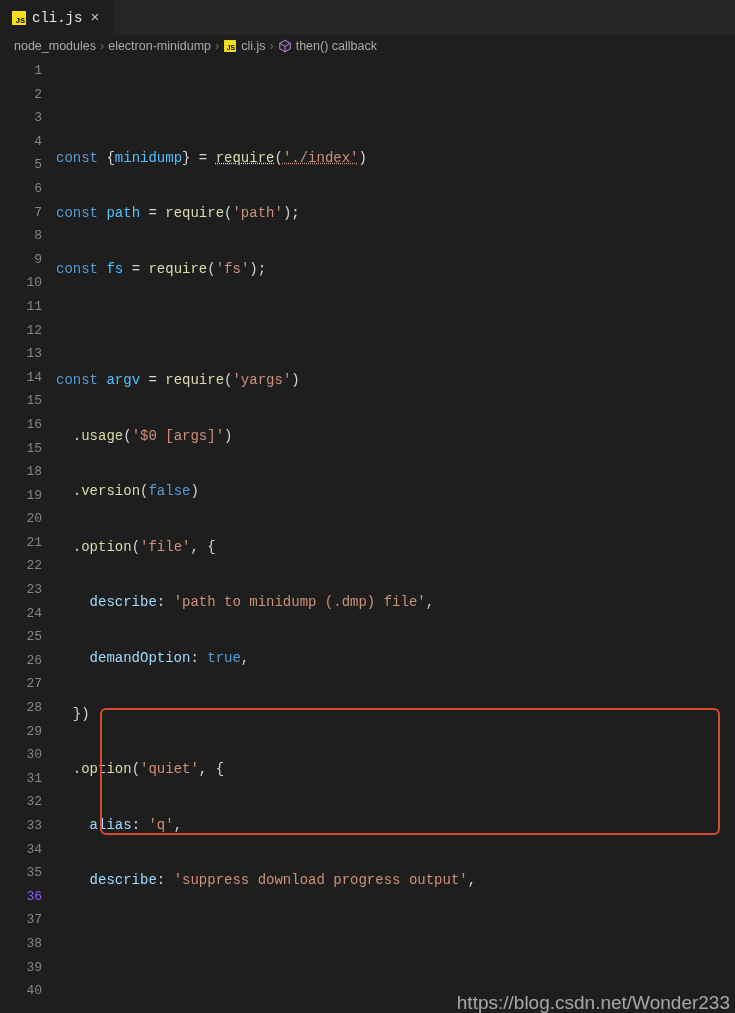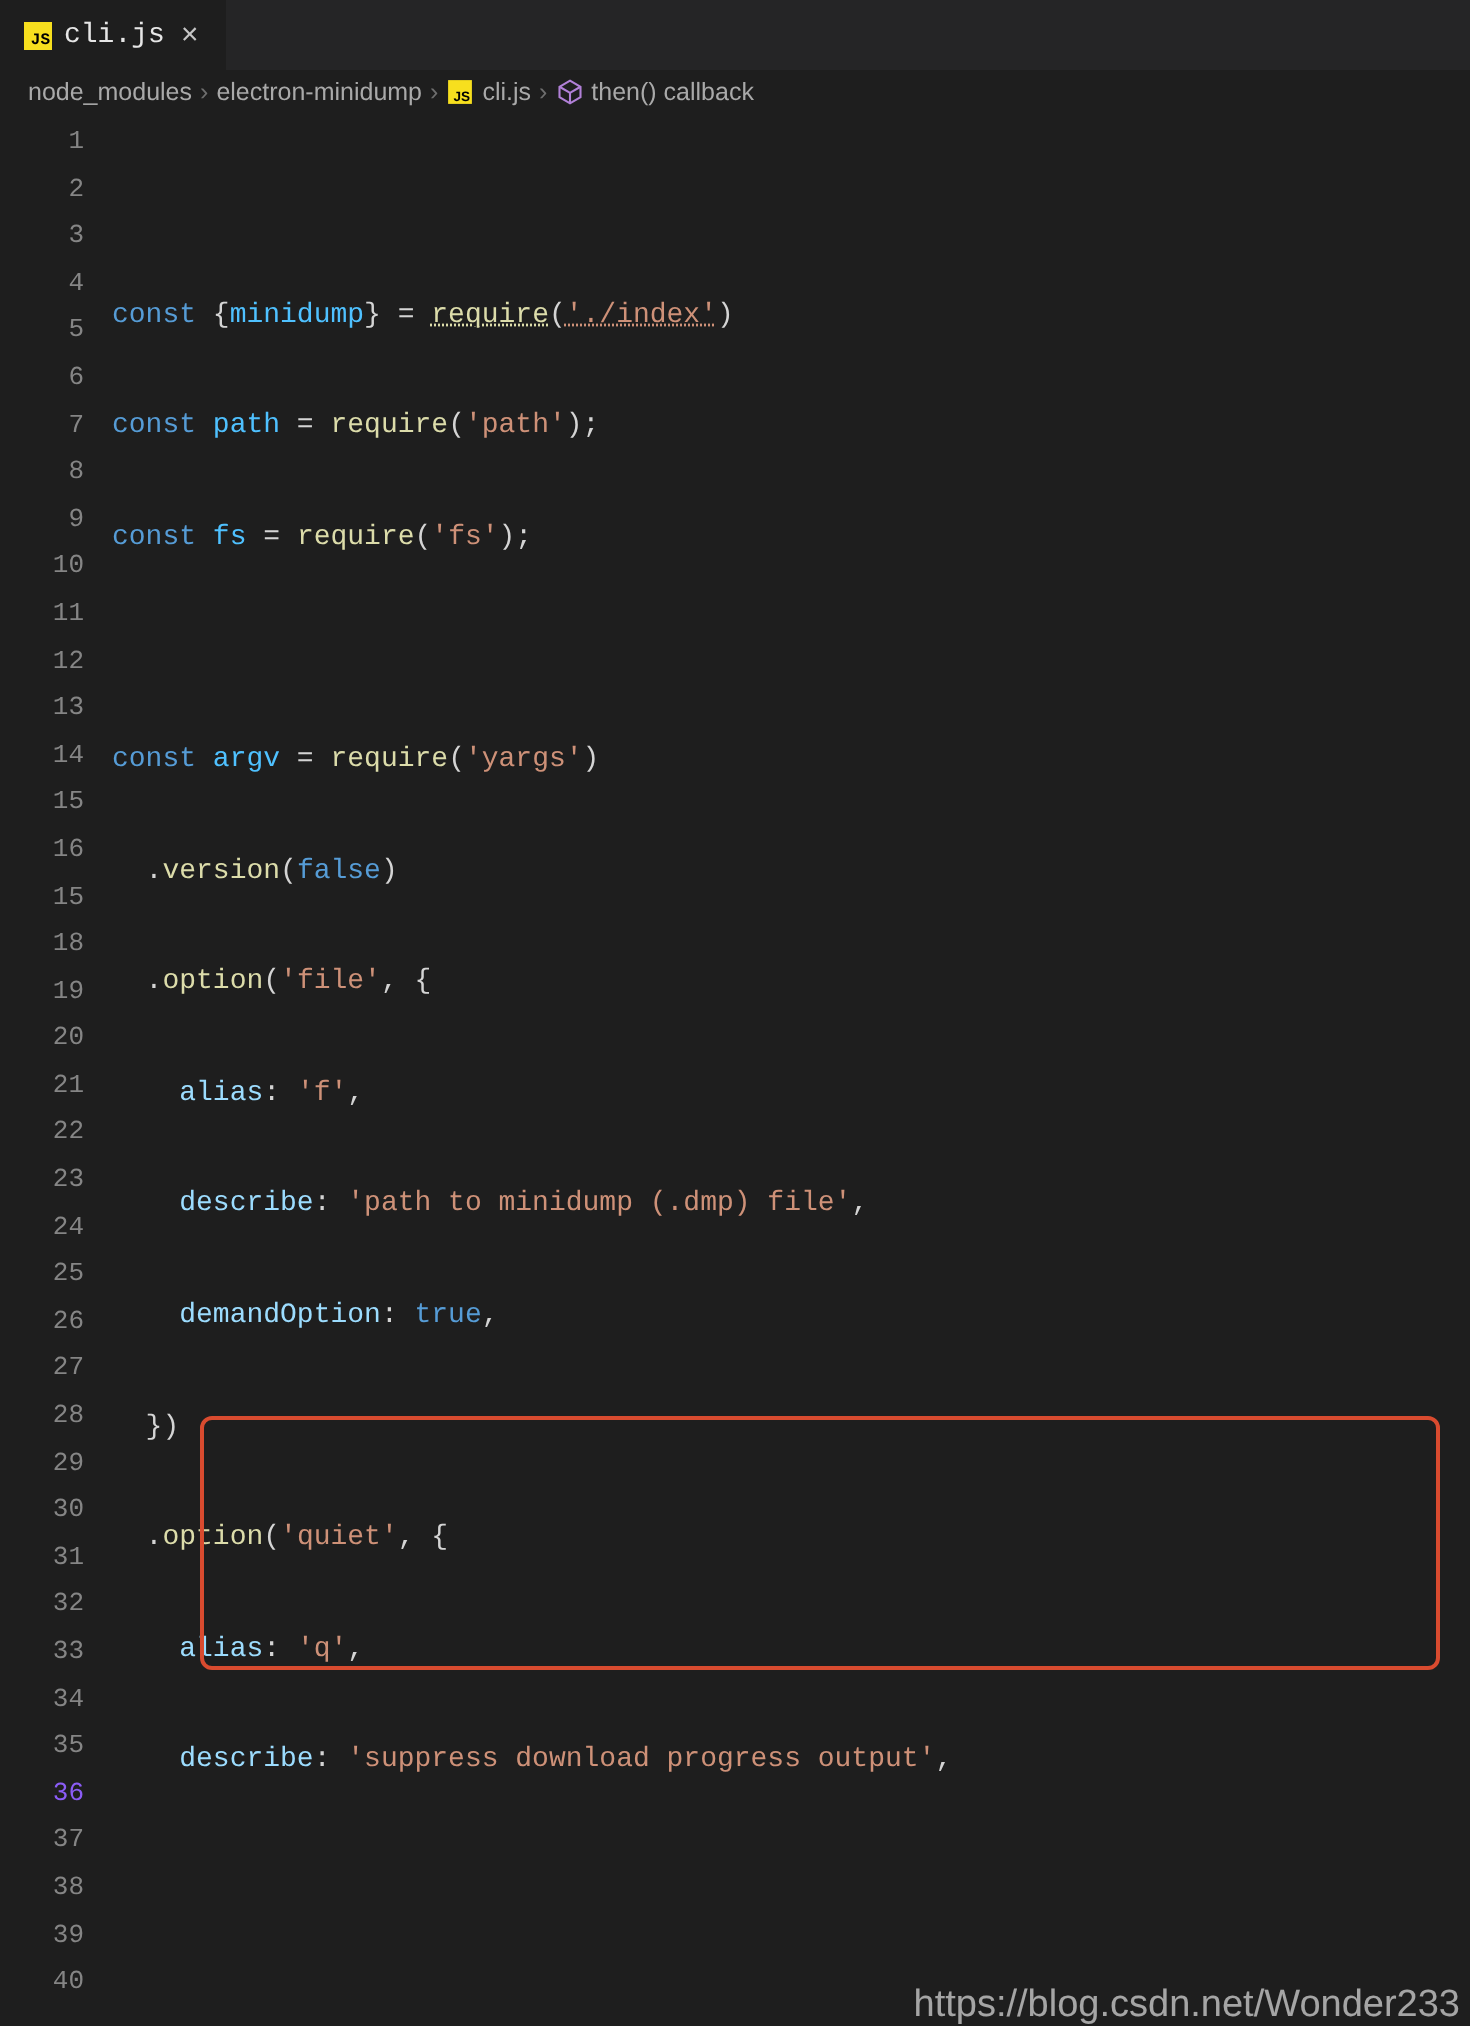--- a/index.html
+++ b/index.html
@@ -184,23 +184,23 @@
       <div class="line">39</div>
       <div class="line">40</div>
   </div>
   <div class="code">
     <div class="line"></div>
     <div class="line"><span class="hl-keyword">const</span> {<span class="hl-const">minidump</span>} = <span class="hl-func" style="text-decoration:underline dotted">require</span>(<span class="hl-string" style="text-decoration:underline dotted">'./index'</span>)</div>
     <div class="line"><span class="hl-keyword">const</span> <span class="hl-const">path</span> = <span class="hl-func">require</span>(<span class="hl-string">'path'</span>);</div>
     <div class="line"><span class="hl-keyword">const</span> <span class="hl-const">fs</span> = <span class="hl-func">require</span>(<span class="hl-string">'fs'</span>);</div>
     <div class="line"></div>
     <div class="line"><span class="hl-keyword">const</span> <span class="hl-const">argv</span> = <span class="hl-func">require</span>(<span class="hl-string">'yargs'</span>)</div>
+    <div class="line">  .<span class="hl-func">usage</span>(<span class="hl-string">'$0 [args]'</span>)</div>
     <div class="line">  .<span class="hl-func">version</span>(<span class="hl-bool">false</span>)</div>
     <div class="line">  .<span class="hl-func">option</span>(<span class="hl-string">'file'</span>, {</div>
-    <div class="line">    <span class="hl-prop">alias</span>: <span class="hl-string">'f'</span>,</div>
     <div class="line">    <span class="hl-prop">describe</span>: <span class="hl-string">'path to minidump (.dmp) file'</span>,</div>
     <div class="line">    <span class="hl-prop">demandOption</span>: <span class="hl-bool">true</span>,</div>
     <div class="line">  })</div>
     <div class="line">  .<span class="hl-func">option</span>(<span class="hl-string">'quiet'</span>, {</div>
     <div class="line">    <span class="hl-prop">alias</span>: <span class="hl-string">'q'</span>,</div>
     <div class="line">    <span class="hl-prop">describe</span>: <span class="hl-string">'suppress download progress output'</span>,</div>
     
     
     
     

